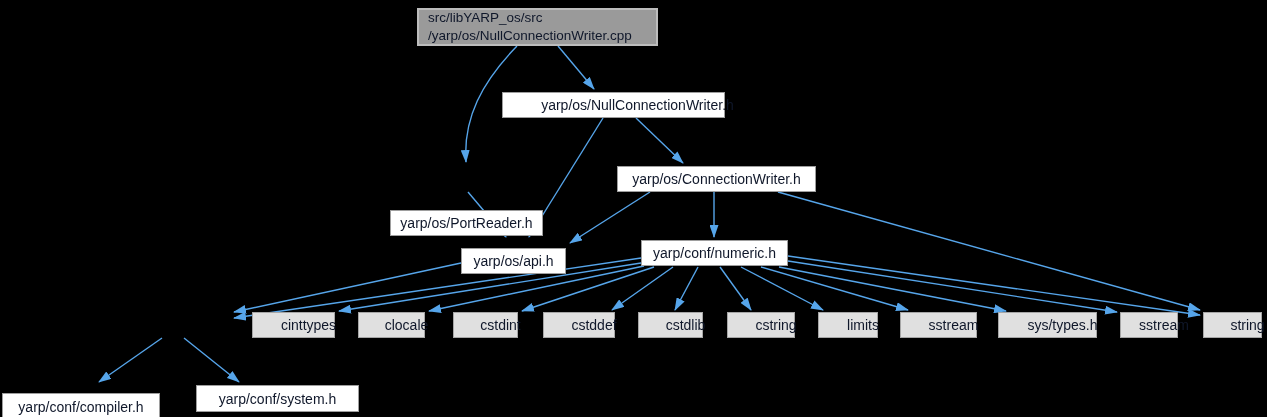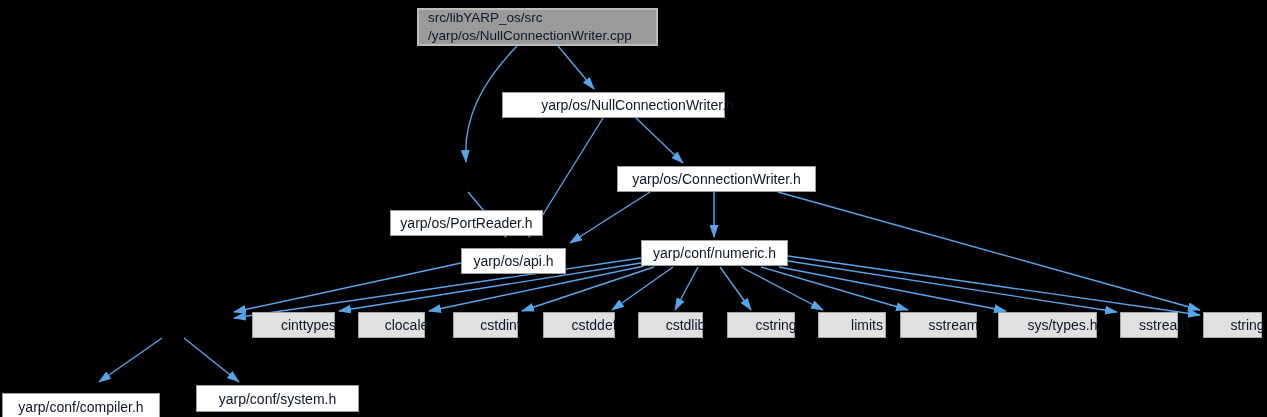--- a/index.html
+++ b/index.html
@@ -86,21 +86,21 @@
   <div class="node system" style="left:358px;top:312px;width:67px;height:26px;">clocale</div>
 
   <div class="node system" style="left:453px;top:312px;width:65px;height:26px;">cstdint</div>
 
   <div class="node system" style="left:543px;top:312px;width:72px;height:26px;">cstddef</div>
 
   <div class="node system" style="left:638px;top:312px;width:65px;height:26px;">cstdlib</div>
 
   <div class="node system" style="left:727px;top:312px;width:68px;height:26px;">cstring</div>
 
-  <div class="node system" style="left:818px;top:312px;width:68px;height:26px;">limits</div>
+  <div class="node system" style="left:818px;top:312px;width:60px;height:26px;">limits</div>
 
   <div class="node system" style="left:900px;top:312px;width:77px;height:26px;">sstream</div>
 
   <div class="node system" style="left:998px;top:312px;width:99px;height:26px;">sys/types.h</div>
 
   <div class="node system" style="left:1120px;top:312px;width:58px;height:26px;">sstream</div>
 
   <div class="node system" style="left:1203px;top:312px;width:59px;height:26px;">string</div>
 
   <div class="node" style="left:2px;top:385px;width:158px;height:27px;margin-top:8px;">yarp/conf/compiler.h</div>

